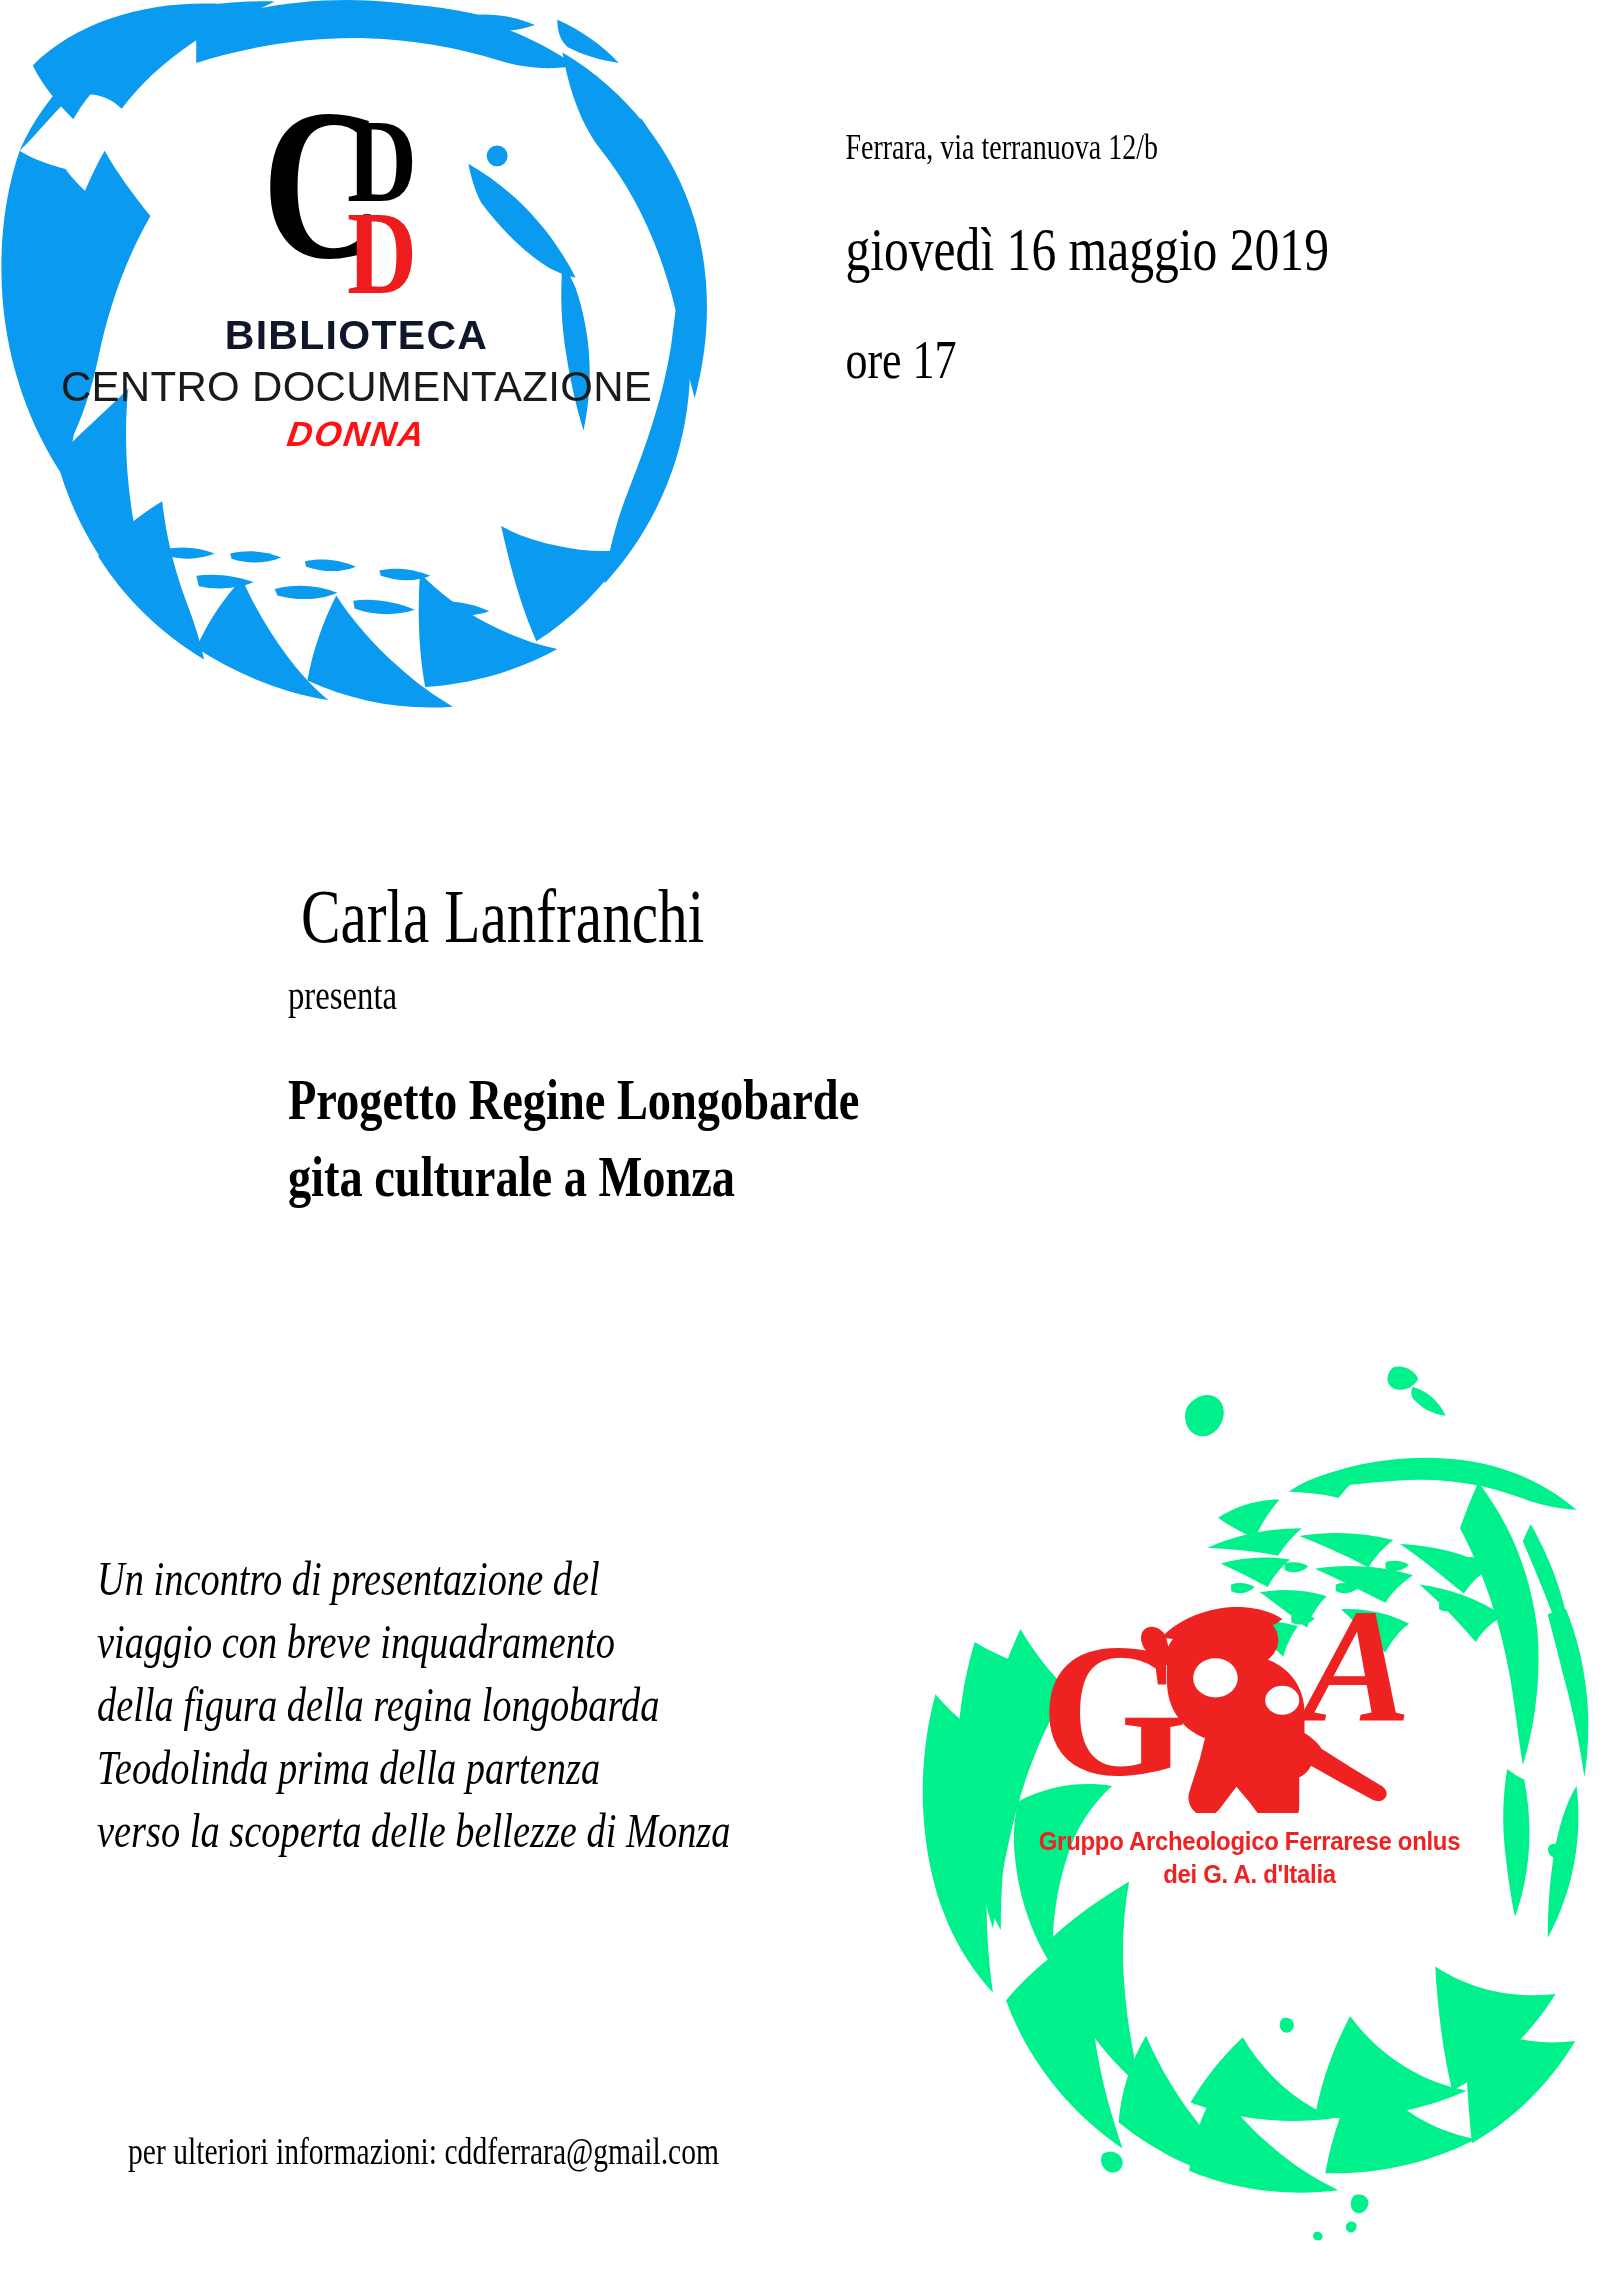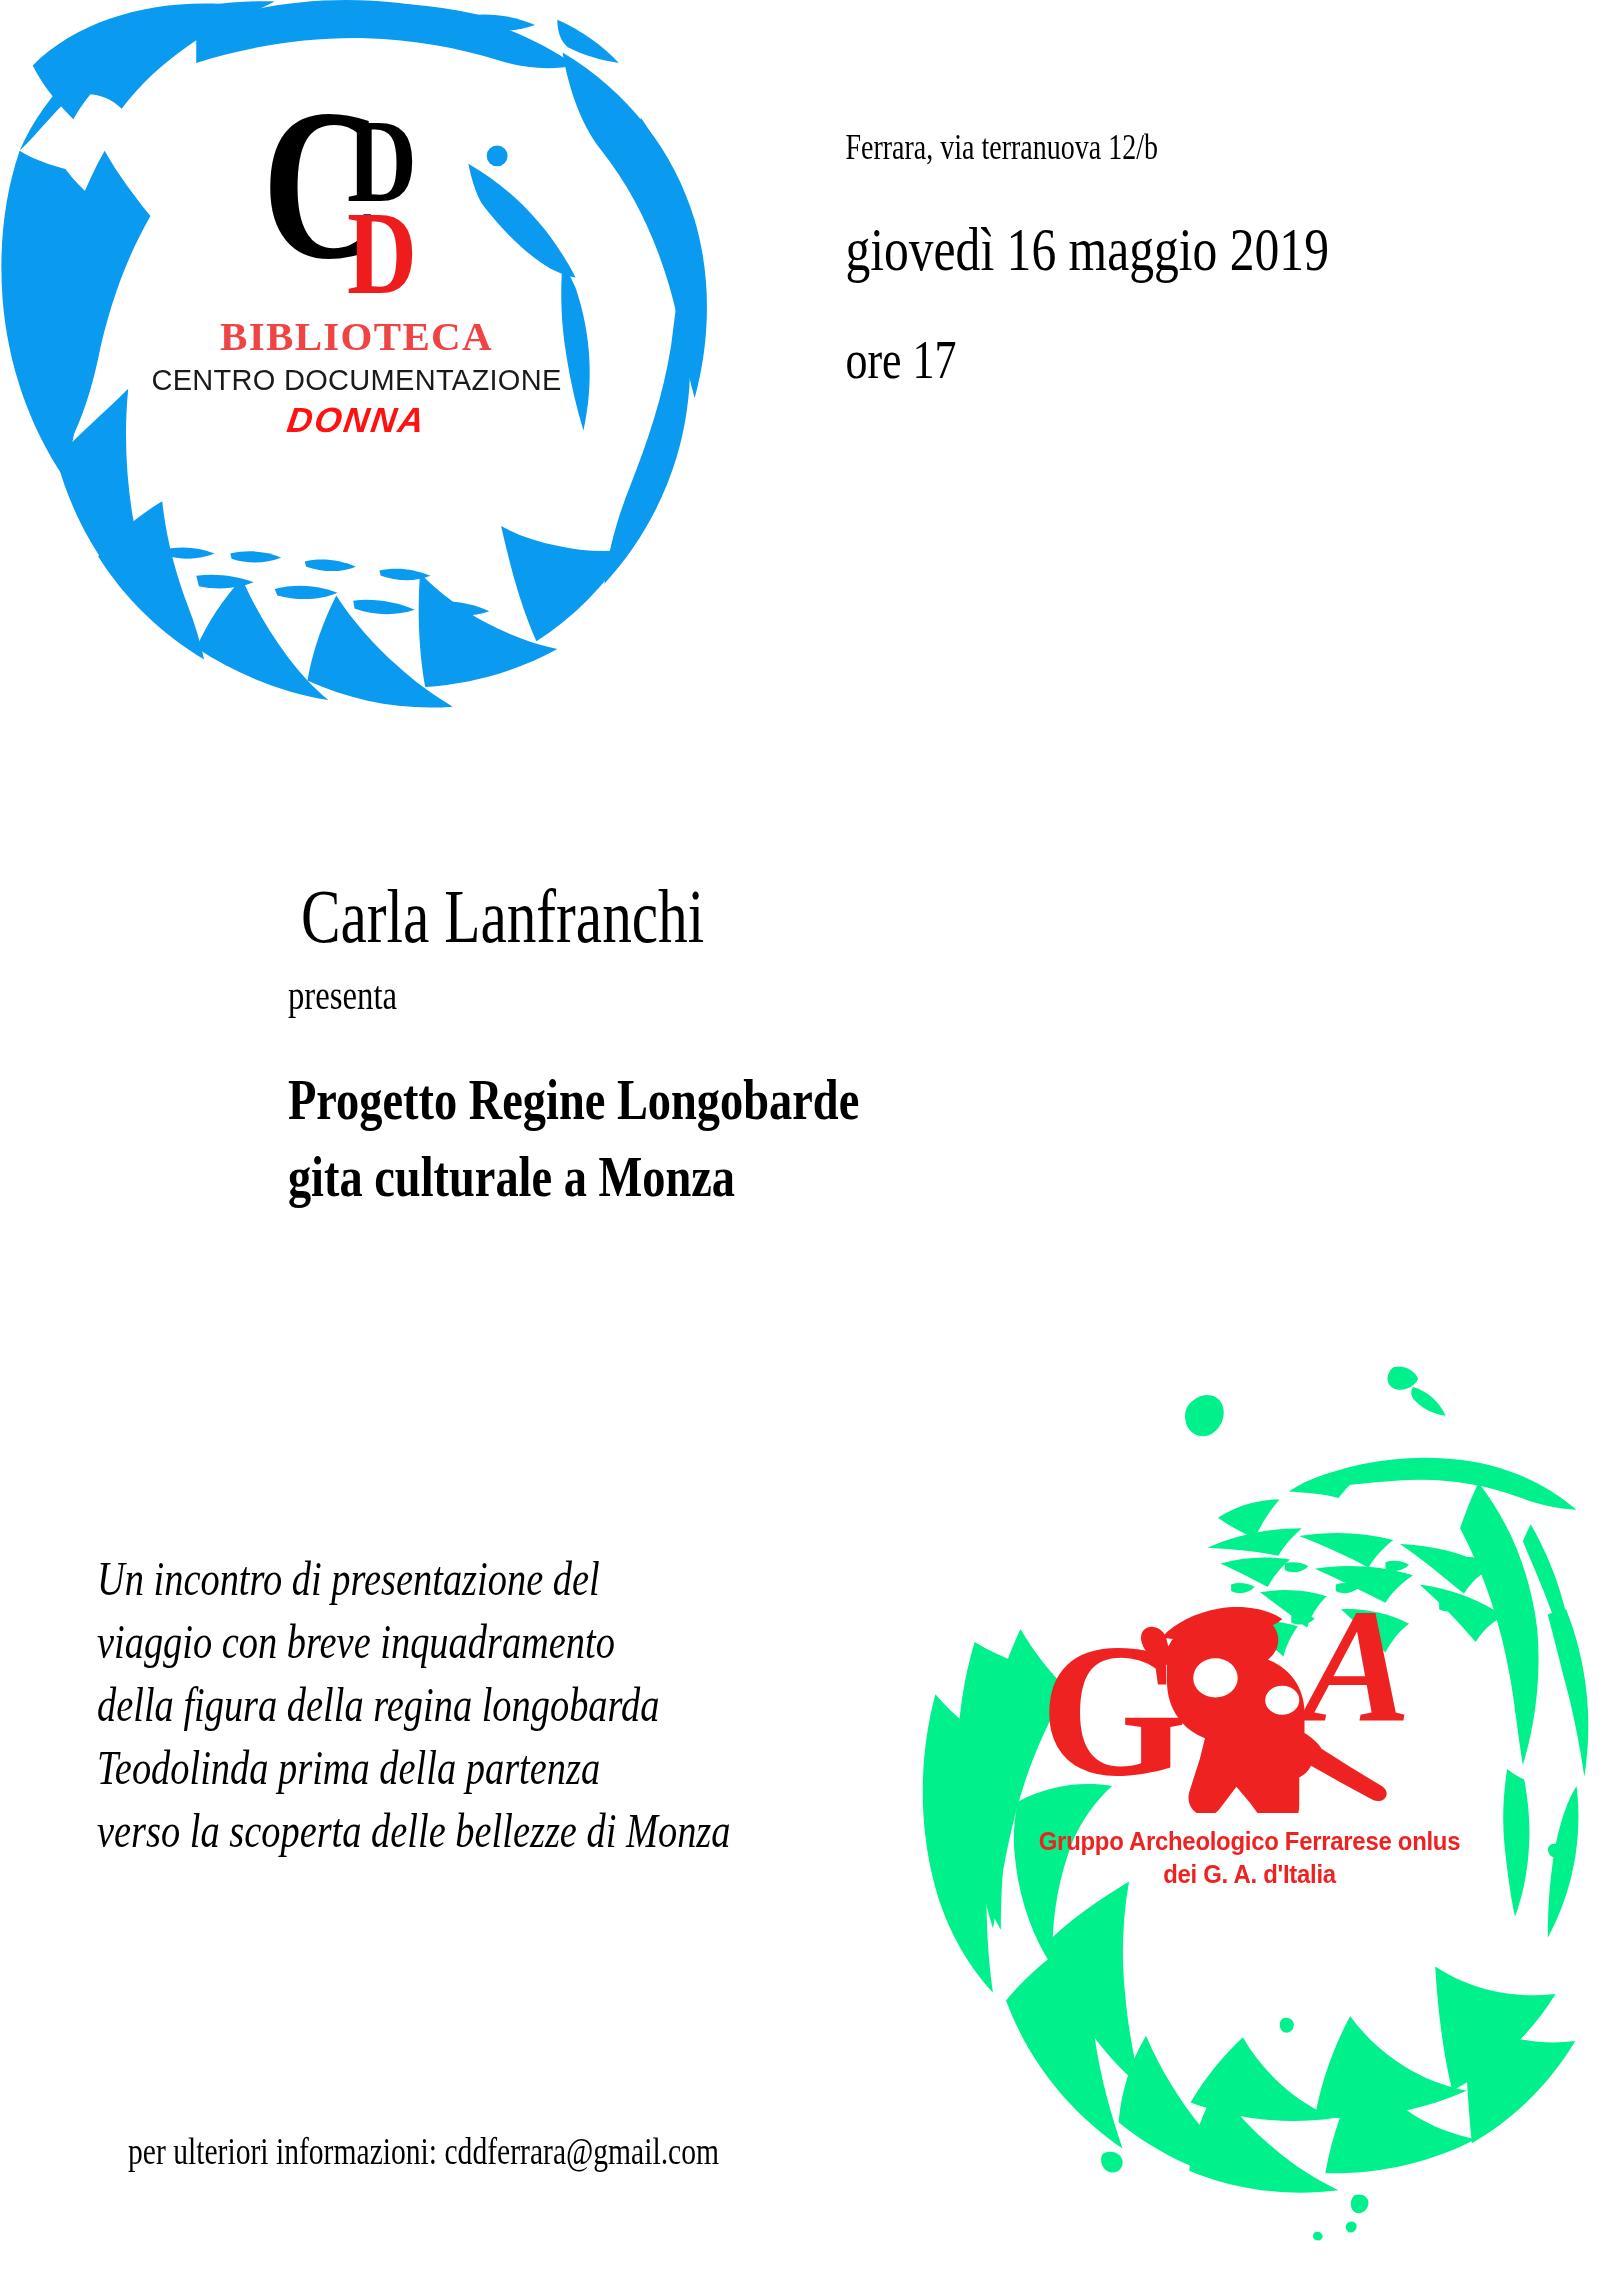--- a/index.html
+++ b/index.html
@@ -75,31 +75,31 @@
     top: 84px;
     font-family: "Liberation Serif", serif;
     font-size: 118px;
     line-height: 1;
     font-weight: 700;
     color: #ee1c1c;
     transform: scaleX(0.82);
     transform-origin: left top;
   }
   #cdd-biblioteca {
-    font-family: Liberation Serif, serif;
+    font-family: Liberation Sans, sans-serif;
     font-weight: 700;
     font-size: 41px;
     letter-spacing: 1.3px;
     margin-top: 5.2px;
-    color: #ef4444;
+    color: #0f172a;
   }
   #cdd-centro {
     font-family: "Liberation Sans", sans-serif;
     font-weight: 400;
-    font-size: 29px;
+    font-size: 42px;
     letter-spacing: 0.3px;
     margin-top: 3.9px;
     color: #1a1a1a;
   }
   #cdd-donna {
     font-family: "Liberation Sans", sans-serif;
     font-weight: 700;
     font-style: italic;
     font-size: 35px;
     letter-spacing: 2px;

